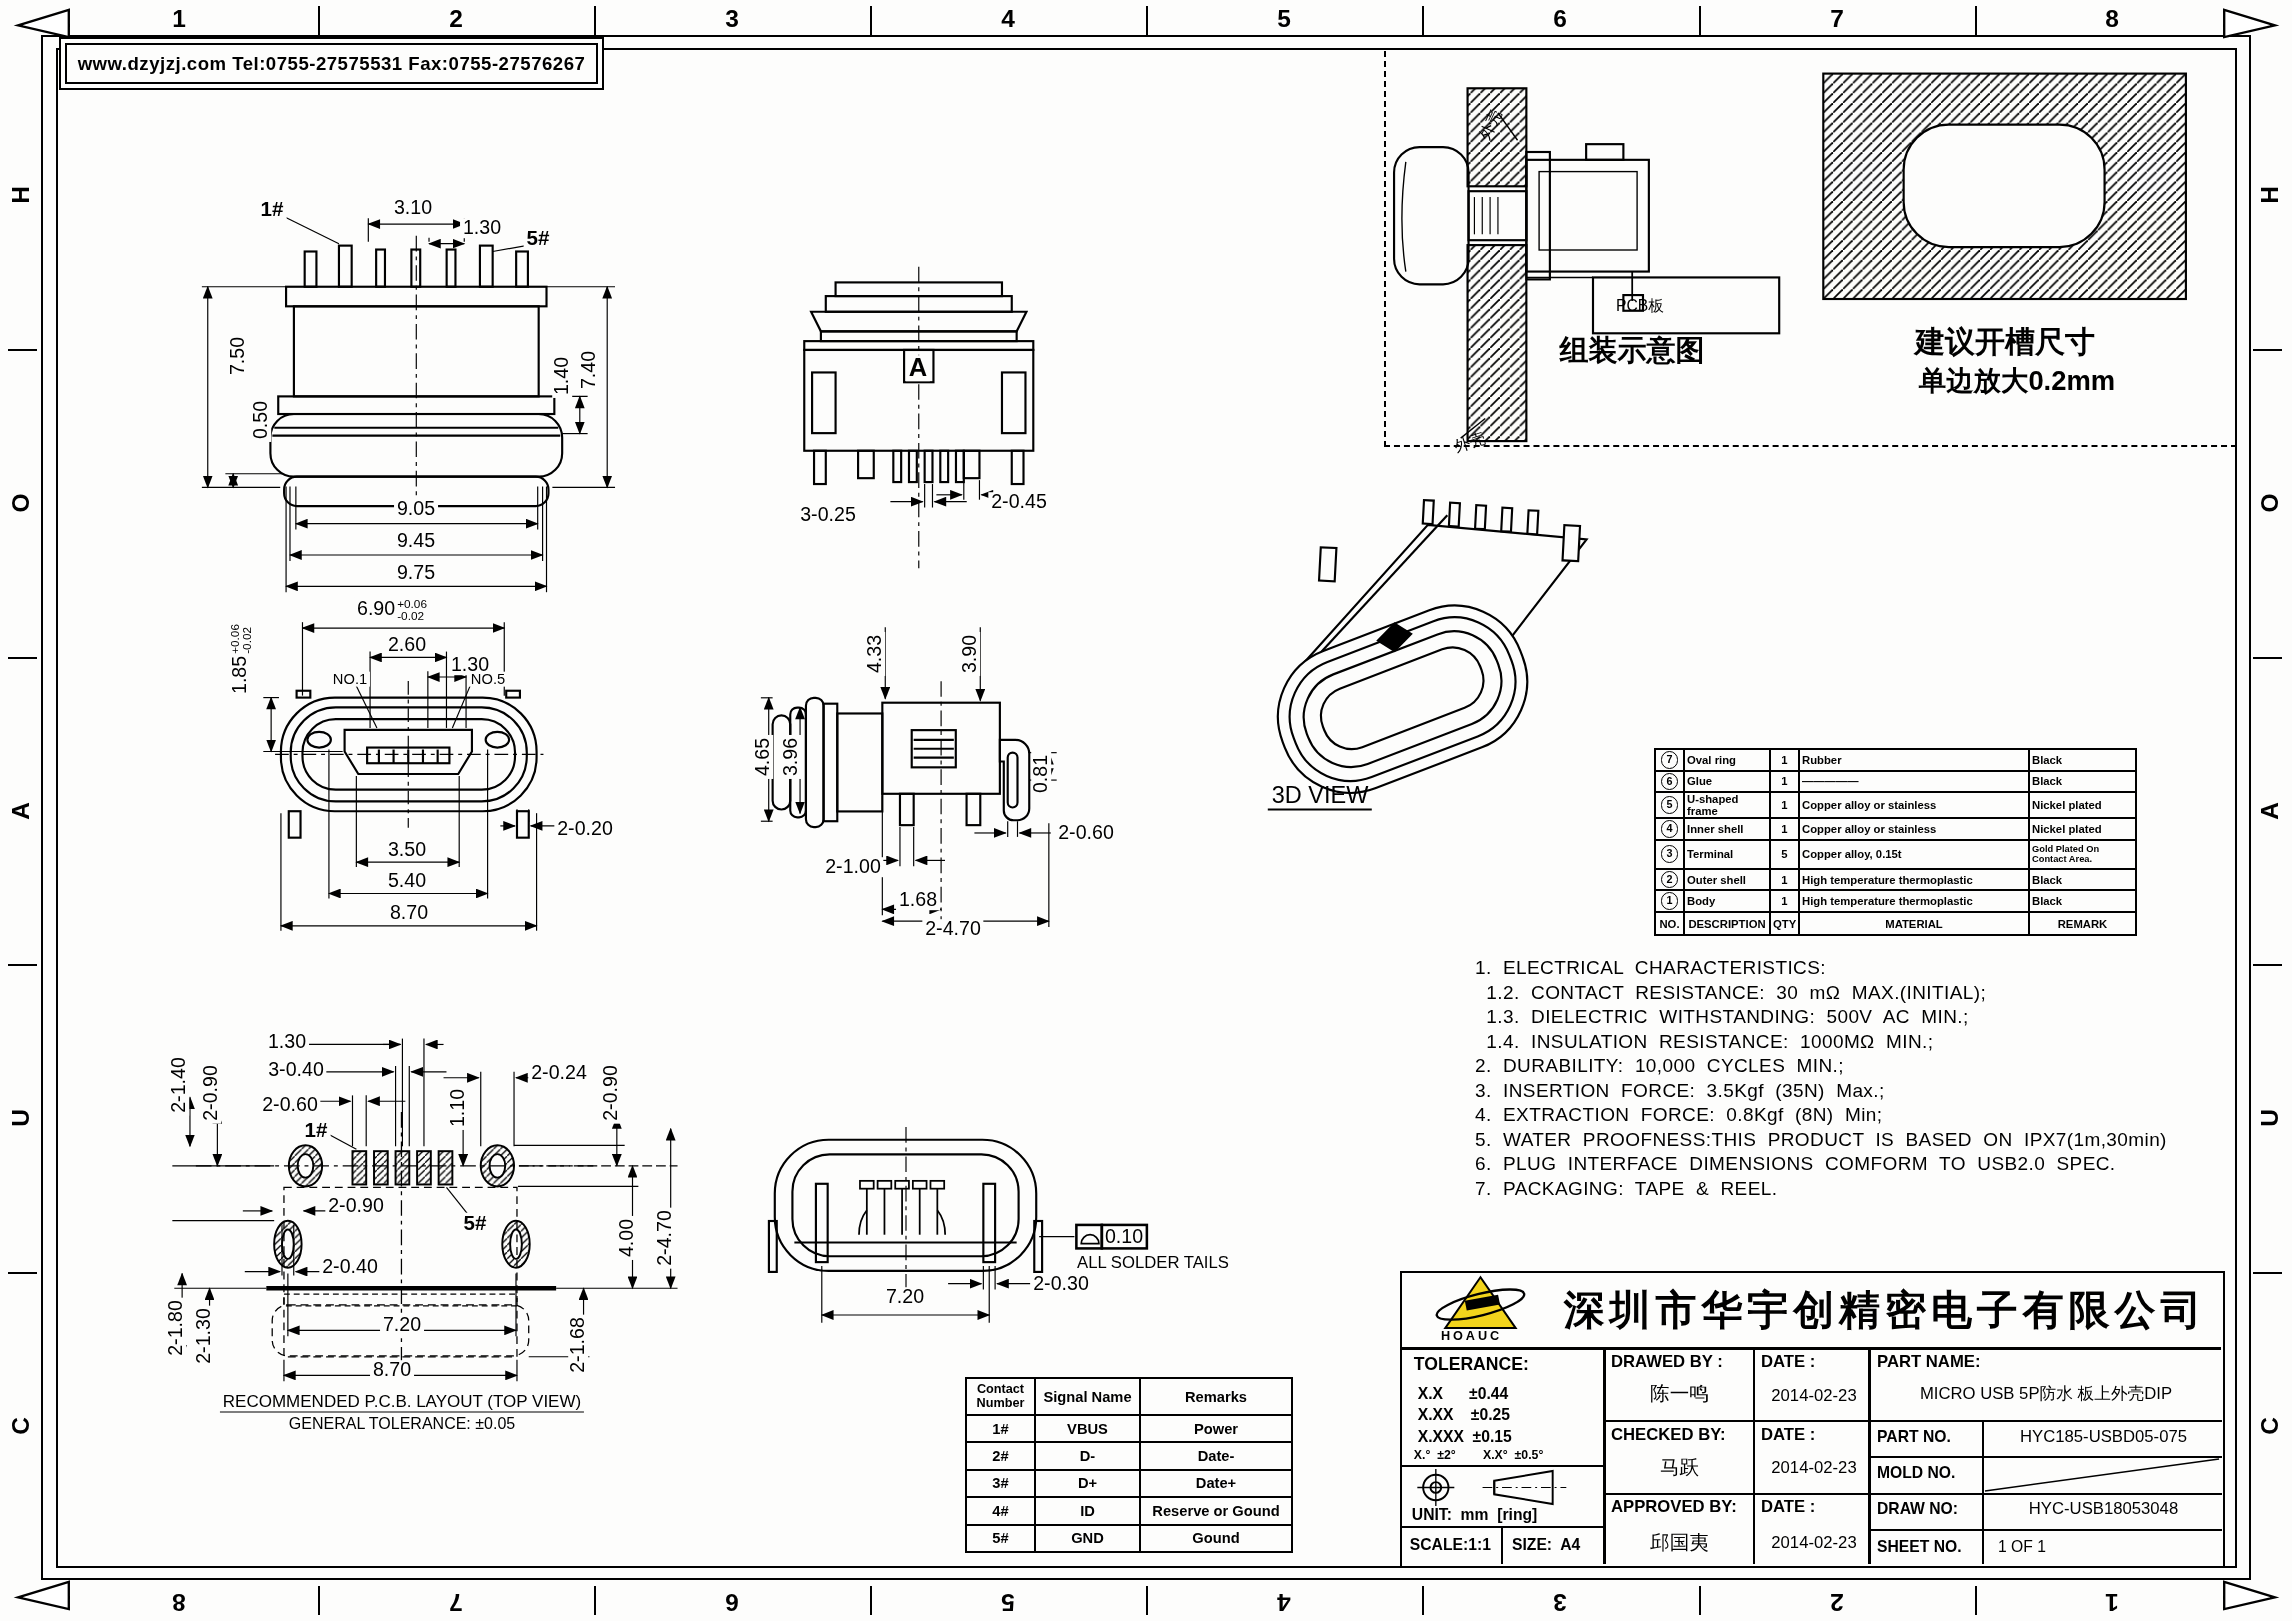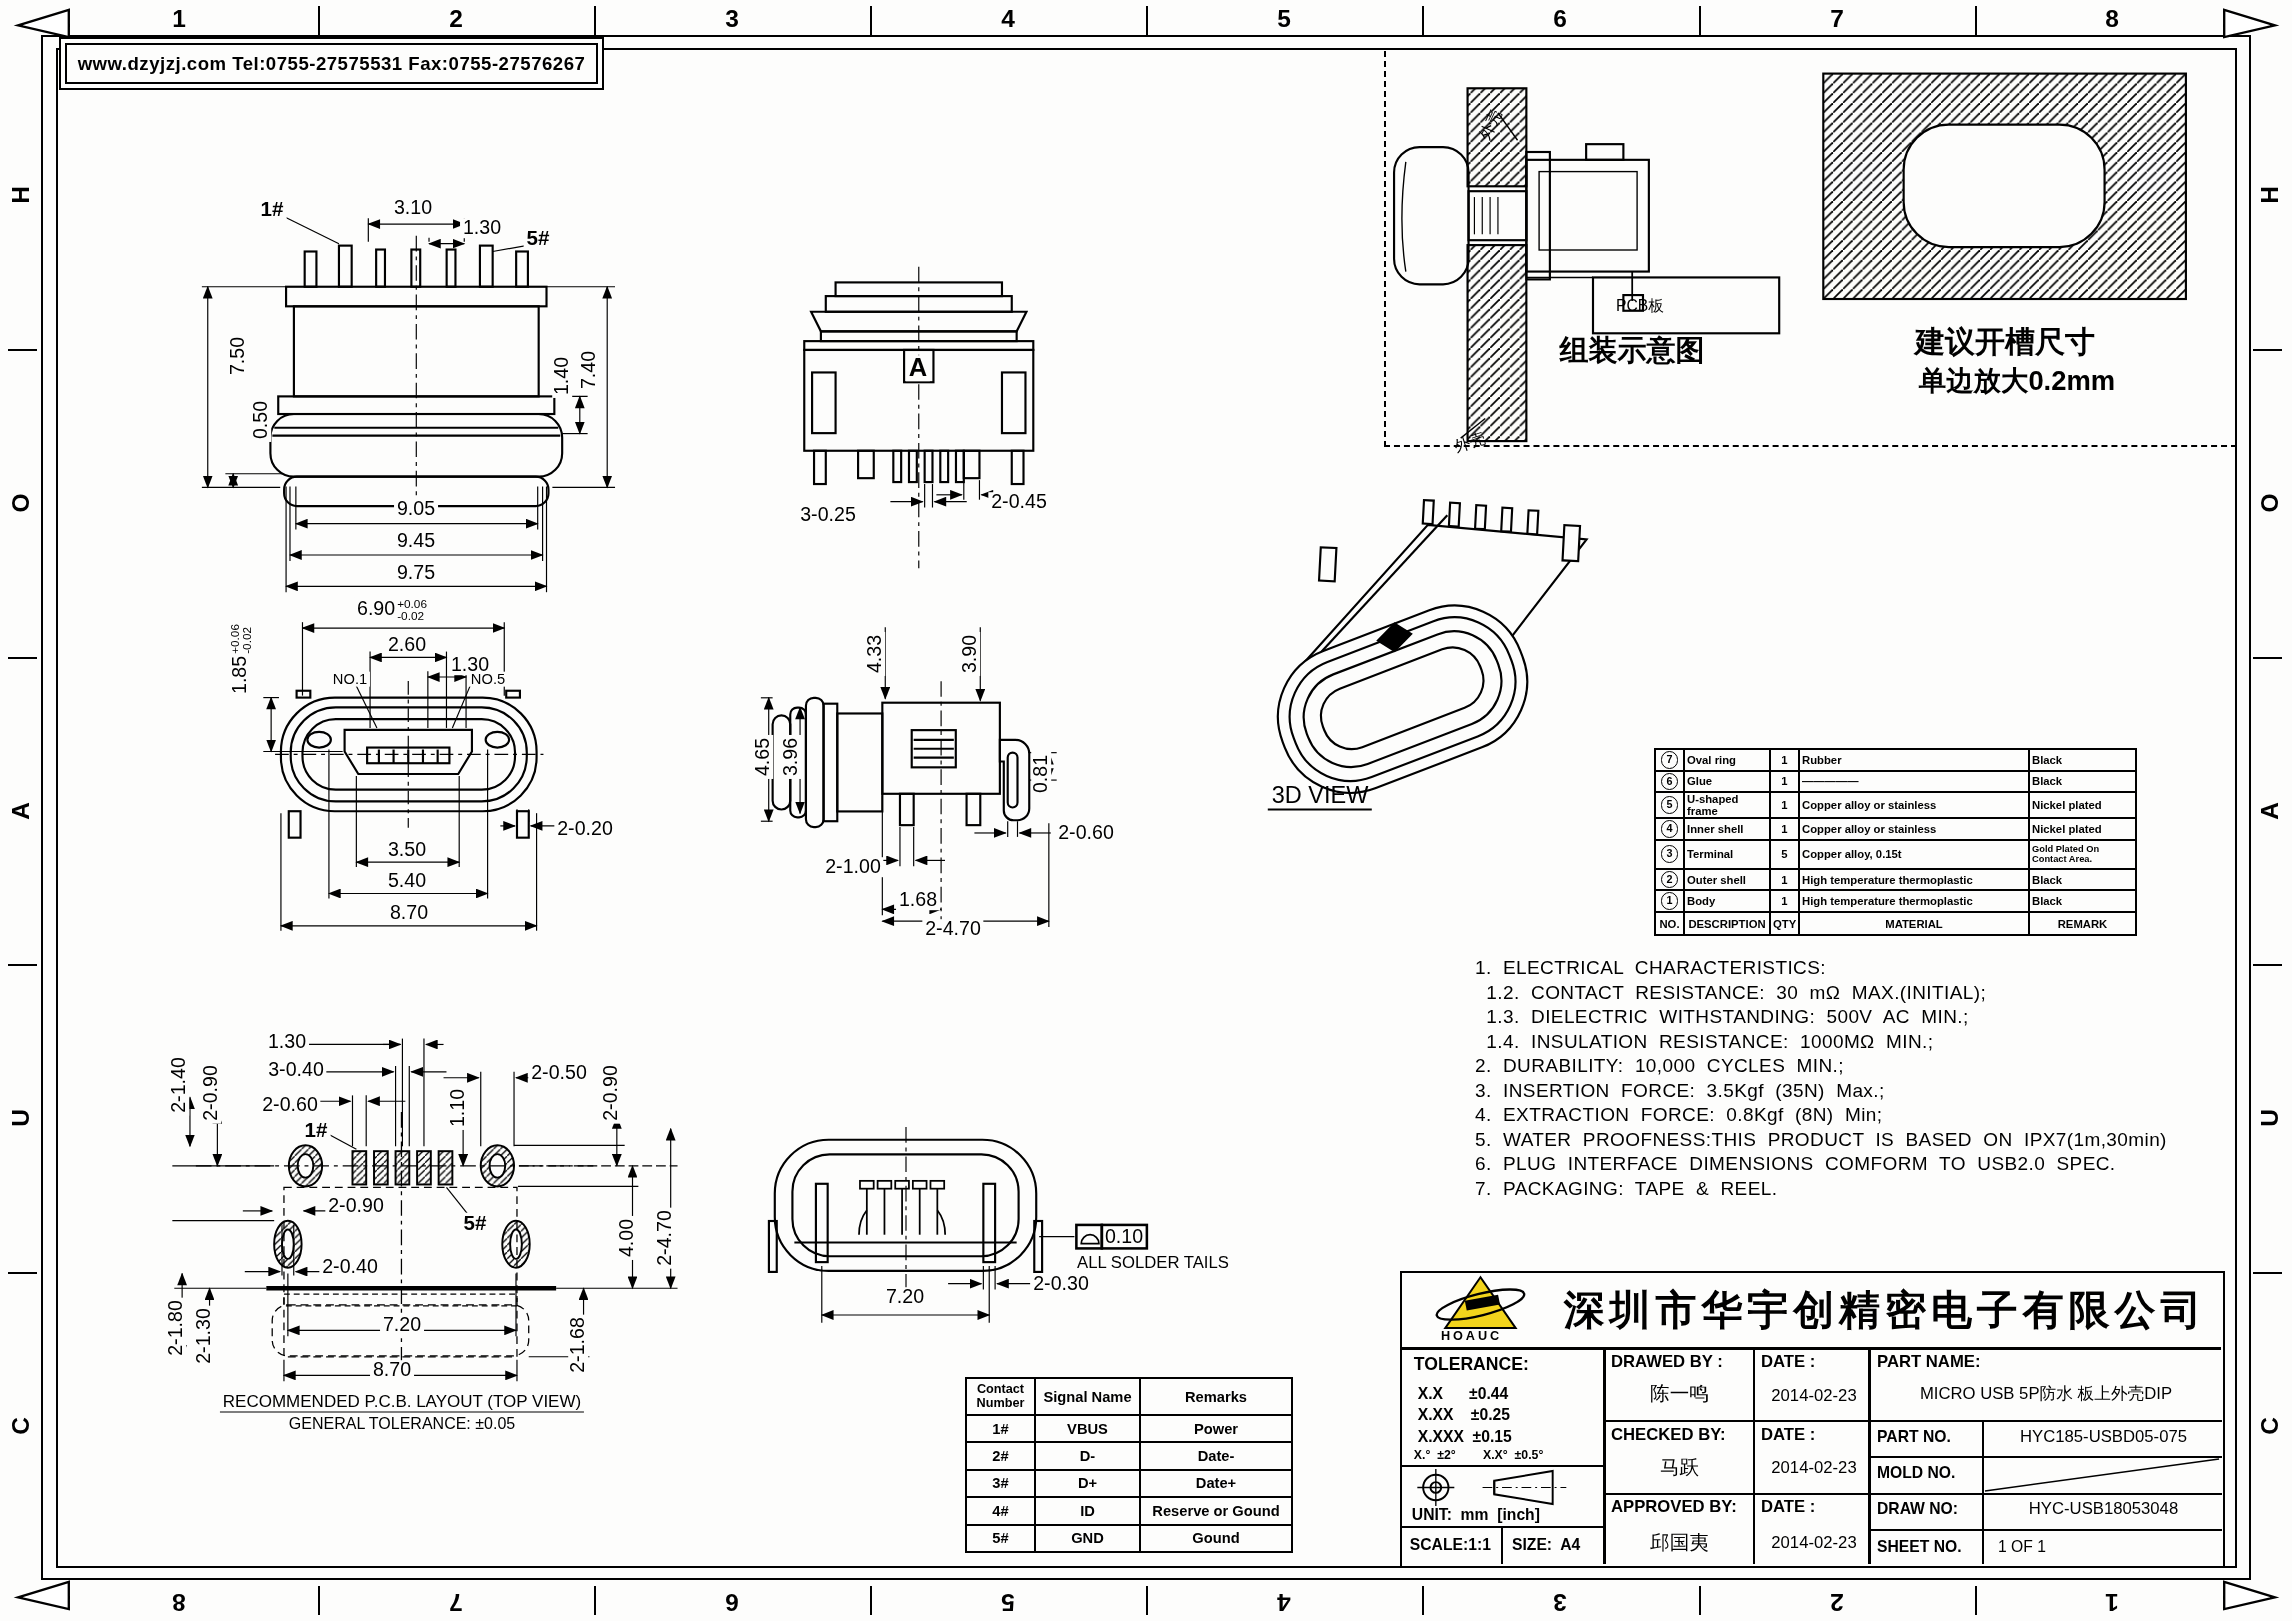--- a/index.html
+++ b/index.html
@@ -585,21 +585,21 @@
       <line x1="196" y1="118" x2="224" y2="133"></line>
       <line x1="340" y1="202" x2="316" y2="172"></line>
     </g>
   </svg>
   <div class="dim" style="left:287px;top:1042px">1.30</div>
   <div class="dim" style="left:296px;top:1070px">3-0.40</div>
   <div class="dim" style="left:290px;top:1105px">2-0.60</div>
   <div class="dim rot" style="left:179px;top:1085px">2-1.40</div>
   <div class="dim rot" style="left:211px;top:1093px">2-0.90</div>
   <div class="dim rot" style="left:458px;top:1108px">1.10</div>
-  <div class="dim" style="left:559px;top:1073px">2-0.50</div>
+  <div class="dim" style="left:559px;top:1073px">2-0.24</div>
   <div class="dim rot" style="left:611px;top:1093px">2-0.90</div>
   <div class="dim" style="left:356px;top:1206px">2-0.90</div>
   <div class="dim" style="left:350px;top:1267px">2-0.40</div>
   <div class="dim rot" style="left:627px;top:1238px">4.00</div>
   <div class="dim rot" style="left:665px;top:1238px">2-4.70</div>
   <div class="dim rot" style="left:176px;top:1328px">2-1.80</div>
   <div class="dim rot" style="left:204px;top:1336px">2-1.30</div>
   <div class="dim" style="left:402px;top:1325px">7.20</div>
   <div class="dim" style="left:392px;top:1370px">8.70</div>
   <div class="dim rot" style="left:578px;top:1345px">2-1.68</div>
@@ -735,21 +735,21 @@
 
     <svg style="left:5.9px;top:196px" width="191" height="37" viewBox="0 0 195 38">
       <circle cx="28" cy="19" r="13" fill="none" stroke="#000" stroke-width="2"></circle>
       <circle cx="28" cy="19" r="5.5" fill="none" stroke="#000" stroke-width="2"></circle>
       <line x1="9" y1="19" x2="47" y2="19" stroke="#000" stroke-width="1.4"></line>
       <line x1="28" y1="0" x2="28" y2="38" stroke="#000" stroke-width="1.4"></line>
       <polygon points="88,12 148,2 148,36 88,26" fill="none" stroke="#000" stroke-width="2"></polygon>
       <line x1="88" y1="12" x2="88" y2="26" stroke="#000" stroke-width="2"></line>
       <line x1="76" y1="19" x2="162" y2="19" stroke="#000" stroke-width="1.2" stroke-dasharray="10 4 2 4"></line>
     </svg>
-    <div class="tb-txt" style="left:9.8px;top:233px;font-size:15.7px;font-weight:bold;white-space:pre">UNIT:  mm  [inch]</div>
+    <div class="tb-txt" style="left:9.8px;top:233px;font-size:15.7px;font-weight:bold;white-space:pre">UNIT:  mm  [ring]</div>
     <div class="tb-txt" style="left:7.8px;top:263px;font-size:15.7px;font-weight:bold">SCALE:1:1</div>
     <div class="tb-txt" style="left:110px;top:263px;font-size:15.7px;font-weight:bold;white-space:pre">SIZE:  A4</div>
 
     <div class="tb-txt" style="left:209px;top:80px;font-size:16.7px;font-weight:bold">DRAWED BY :</div>
     <div class="tb-txt" style="left:209px;top:110px;width:137px;text-align:center;font-size:19.6px">陈一鸣</div>
     <div class="tb-txt" style="left:359px;top:80px;font-size:16.7px;font-weight:bold">DATE :</div>
     <div class="tb-txt" style="left:359px;top:114px;width:106px;text-align:center;font-size:16.7px">2014-02-23</div>
     <div class="tb-txt" style="left:209px;top:153px;font-size:16.7px;font-weight:bold">CHECKED BY:</div>
     <div class="tb-txt" style="left:209px;top:184px;width:137px;text-align:center;font-size:19.6px">马跃</div>
     <div class="tb-txt" style="left:359px;top:153px;font-size:16.7px;font-weight:bold">DATE :</div>

